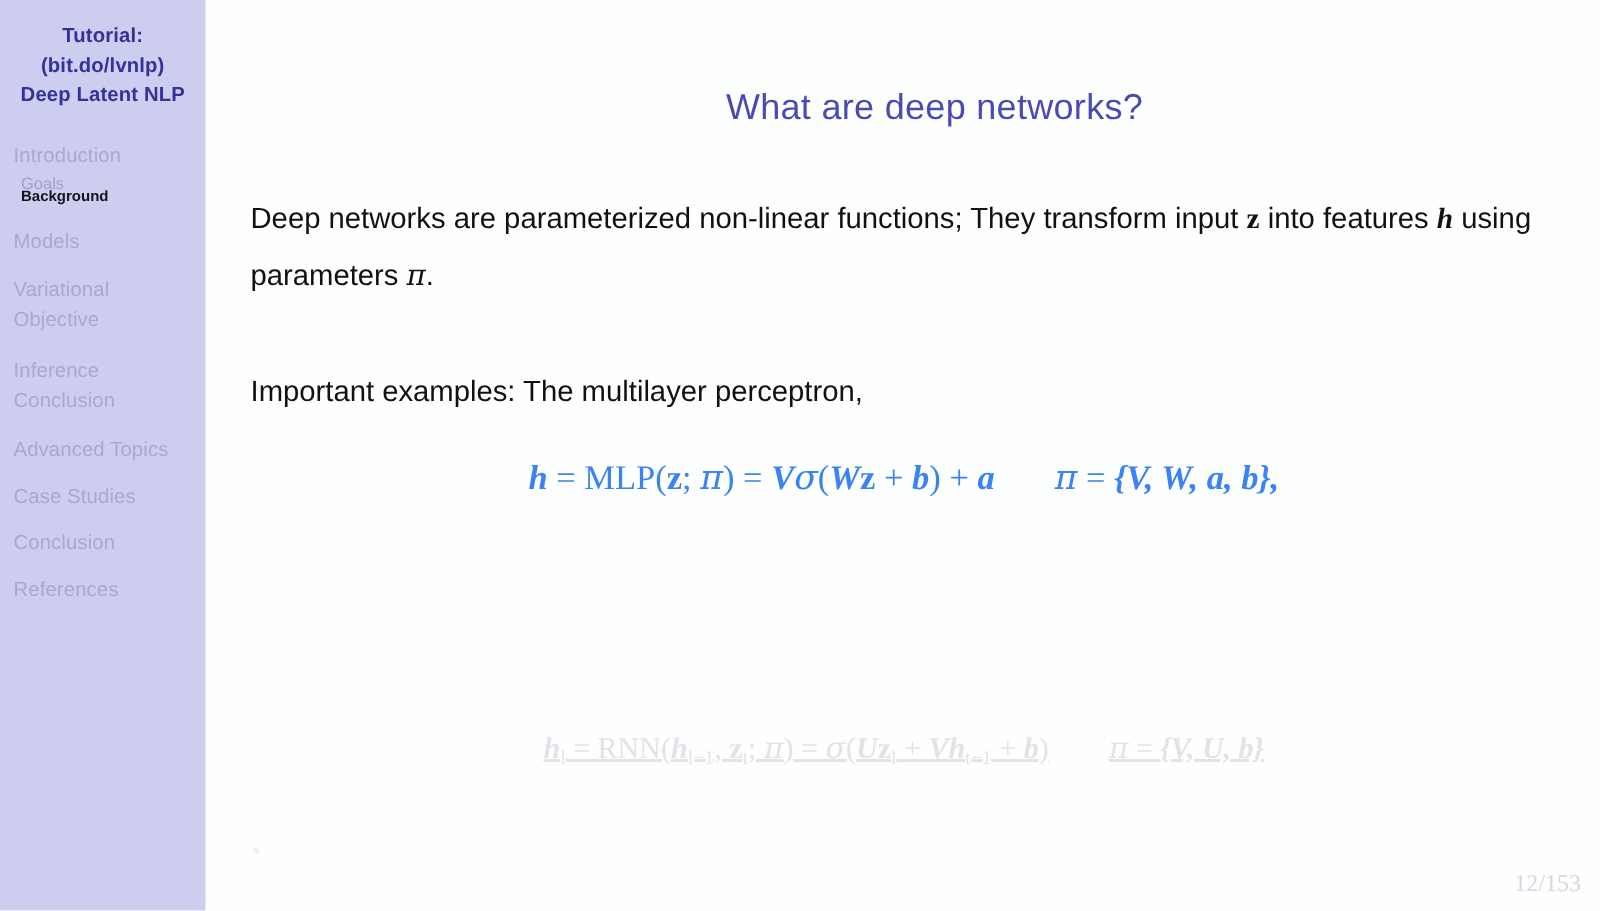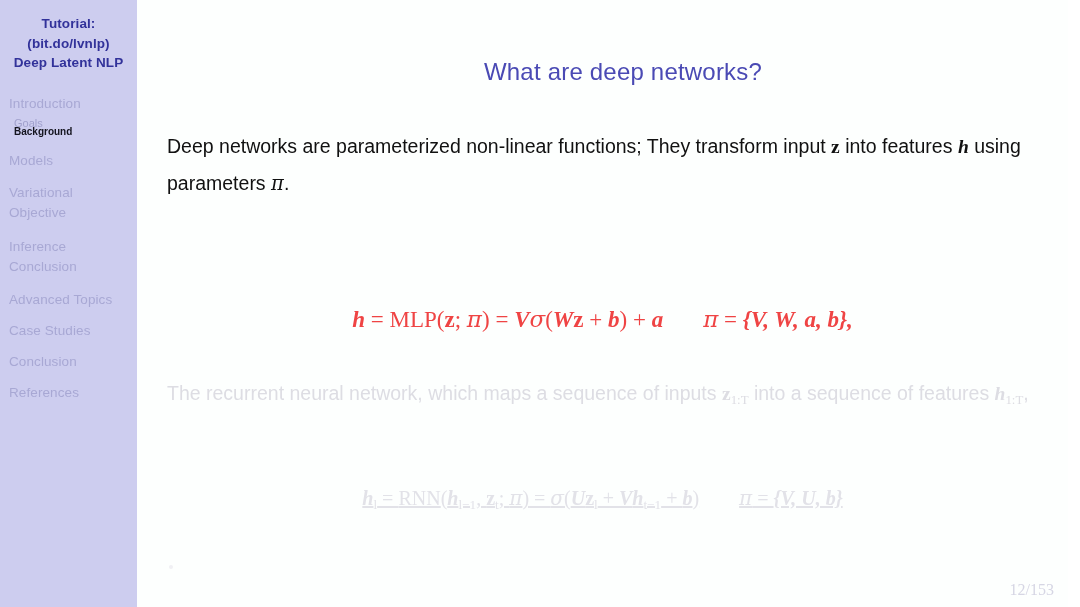--- a/index.html
+++ b/index.html
@@ -131,21 +131,21 @@
     position: relative;
     top: 0.33em;
   }
 
   .equation {
     position: absolute;
     left: 0;
     right: 0;
     text-align: center;
     font-family: "Liberation Serif", serif;
-    color: #ef4444;
+    color: #3b82f6;
     white-space: nowrap;
   }
   #eq-mlp {
     top: 306px;
     font-size: 23px;
   }
   #eq-rnn {
     top: 486px;
     font-size: 20px;
     color: #e2e2e8;
@@ -235,28 +235,26 @@
   </div>
 
   <div id="main">
 
     <div id="slide-title">What are deep networks?</div>
 
     <div class="body-block" id="para-1">
       <span>Deep networks are parameterized non-linear functions; They transform input </span><span class="mupbold">z</span><span> into features </span><span class="mbold">h</span><span> using parameters </span><span class="greek">π</span><span>.</span>
     </div>
 
+    <div class="body-block" id="para-2">Important examples: The multilayer perceptron,</div>
 
     <div class="equation" id="eq-mlp">
       <span class="mbold">h</span><span class="mroman"> = </span><span class="mroman">MLP</span><span class="mroman">(</span><span class="mupbold">z</span><span class="mroman">; </span><span class="greek">π</span><span class="mroman">)</span><span class="mroman"> = </span><span class="mbold">V</span><span class="greek">σ</span><span class="mroman">(</span><span class="mbold">W</span><span class="mupbold">z</span><span class="mroman"> + </span><span class="mbold">b</span><span class="mroman">)</span><span class="mroman"> + </span><span class="mbold">a</span><span class="eqgap"></span><span class="greek">π</span><span class="mroman"> = </span><span class="mbold">{V, W, a, b},</span>
     </div>
 
-    <div class="body-block dim" id="para-3">
-      <span>The recurrent neural network, which maps a sequence of inputs </span><span class="mupbold">z</span><sub class="mroman">1:T</sub><span> into a sequence of features </span><span class="mbold">h</span><sub class="mroman">1:T</sub><span>,</span>
-    </div>
 
     <div class="equation" id="eq-rnn">
       <span class="mbold">h</span><sub class="mroman">l</sub><span class="mroman"> = </span><span class="mroman">RNN</span><span class="mroman">(</span><span class="mbold">h</span><sub class="mroman">l−1</sub><span class="mroman">, </span><span class="mupbold">z</span><sub class="mroman">t</sub><span class="mroman">; </span><span class="greek">π</span><span class="mroman">)</span><span class="mroman"> = </span><span class="greek">σ</span><span class="mroman">(</span><span class="mbold">U</span><span class="mupbold">z</span><sub class="mroman">l</sub><span class="mroman"> + </span><span class="mbold">V</span><span class="mbold">h</span><sub class="mroman">t−1</sub><span class="mroman"> + </span><span class="mbold">b</span><span class="mroman">)</span><span class="eqgap"></span><span class="greek">π</span><span class="mroman"> = </span><span class="mbold">{V, U, b}</span>
     </div>
 
     <div id="bullet-dot"></div>
 
     <div id="page-number">12/153</div>
 
   </div>

